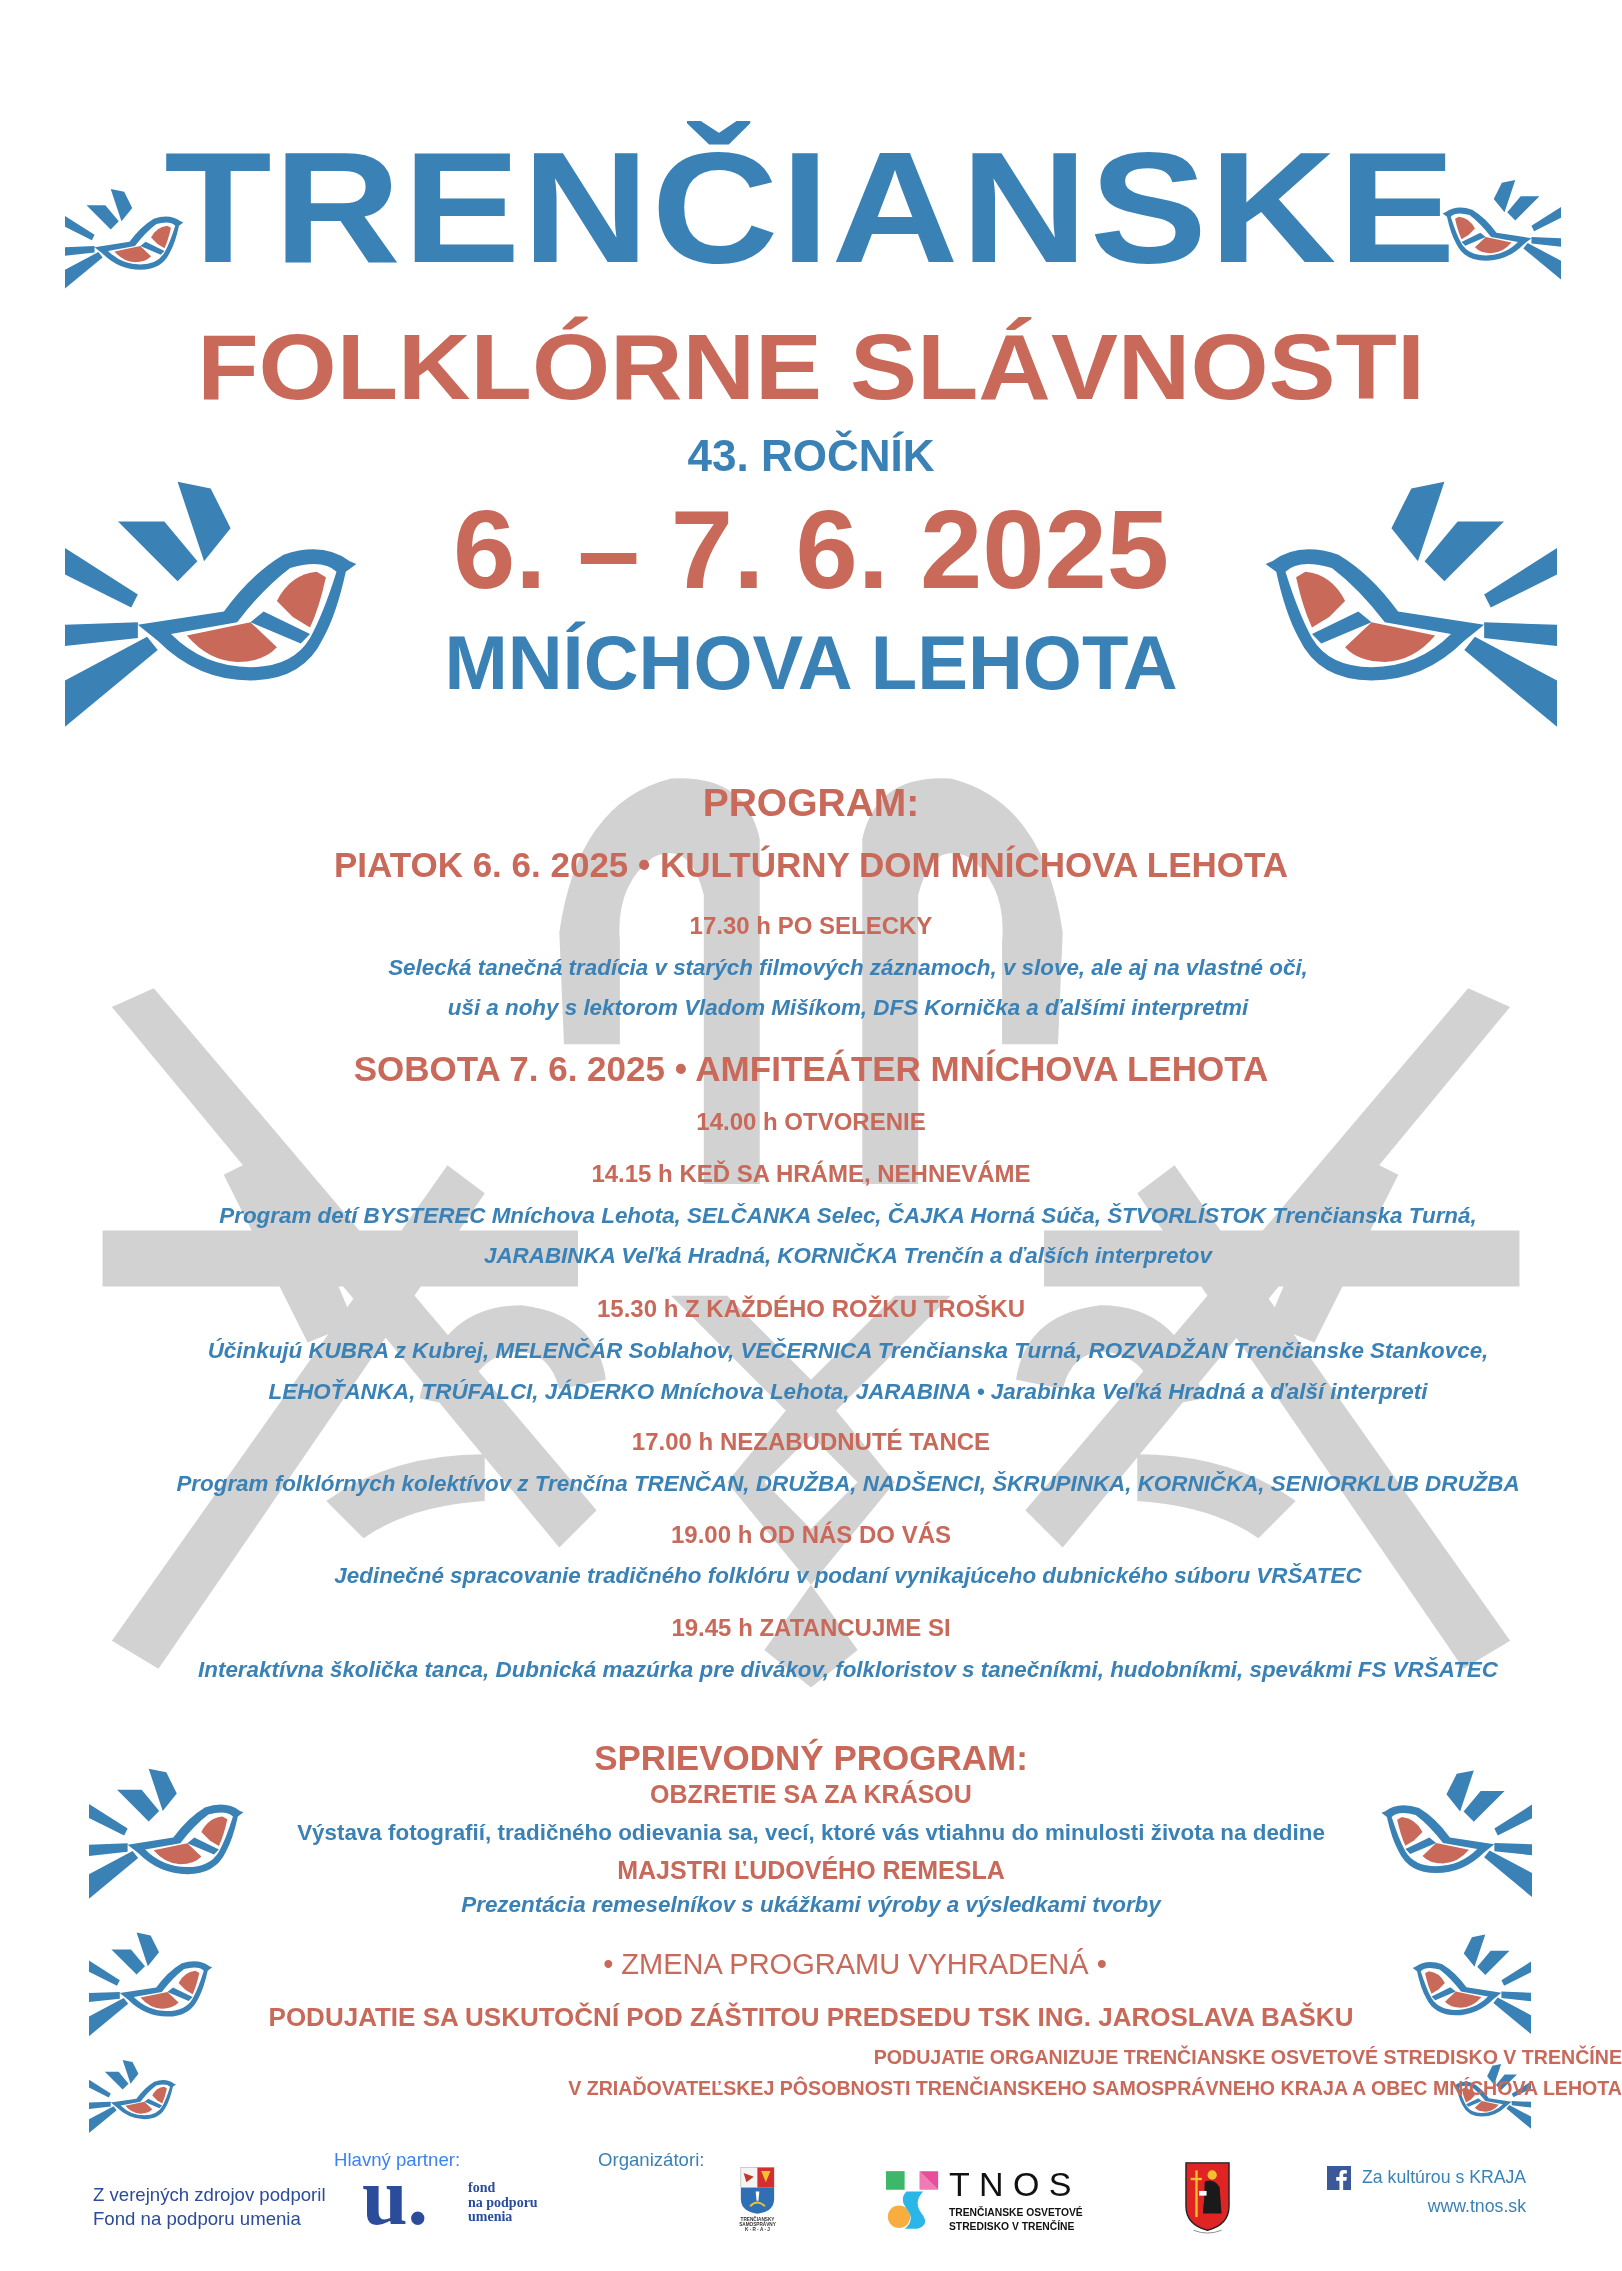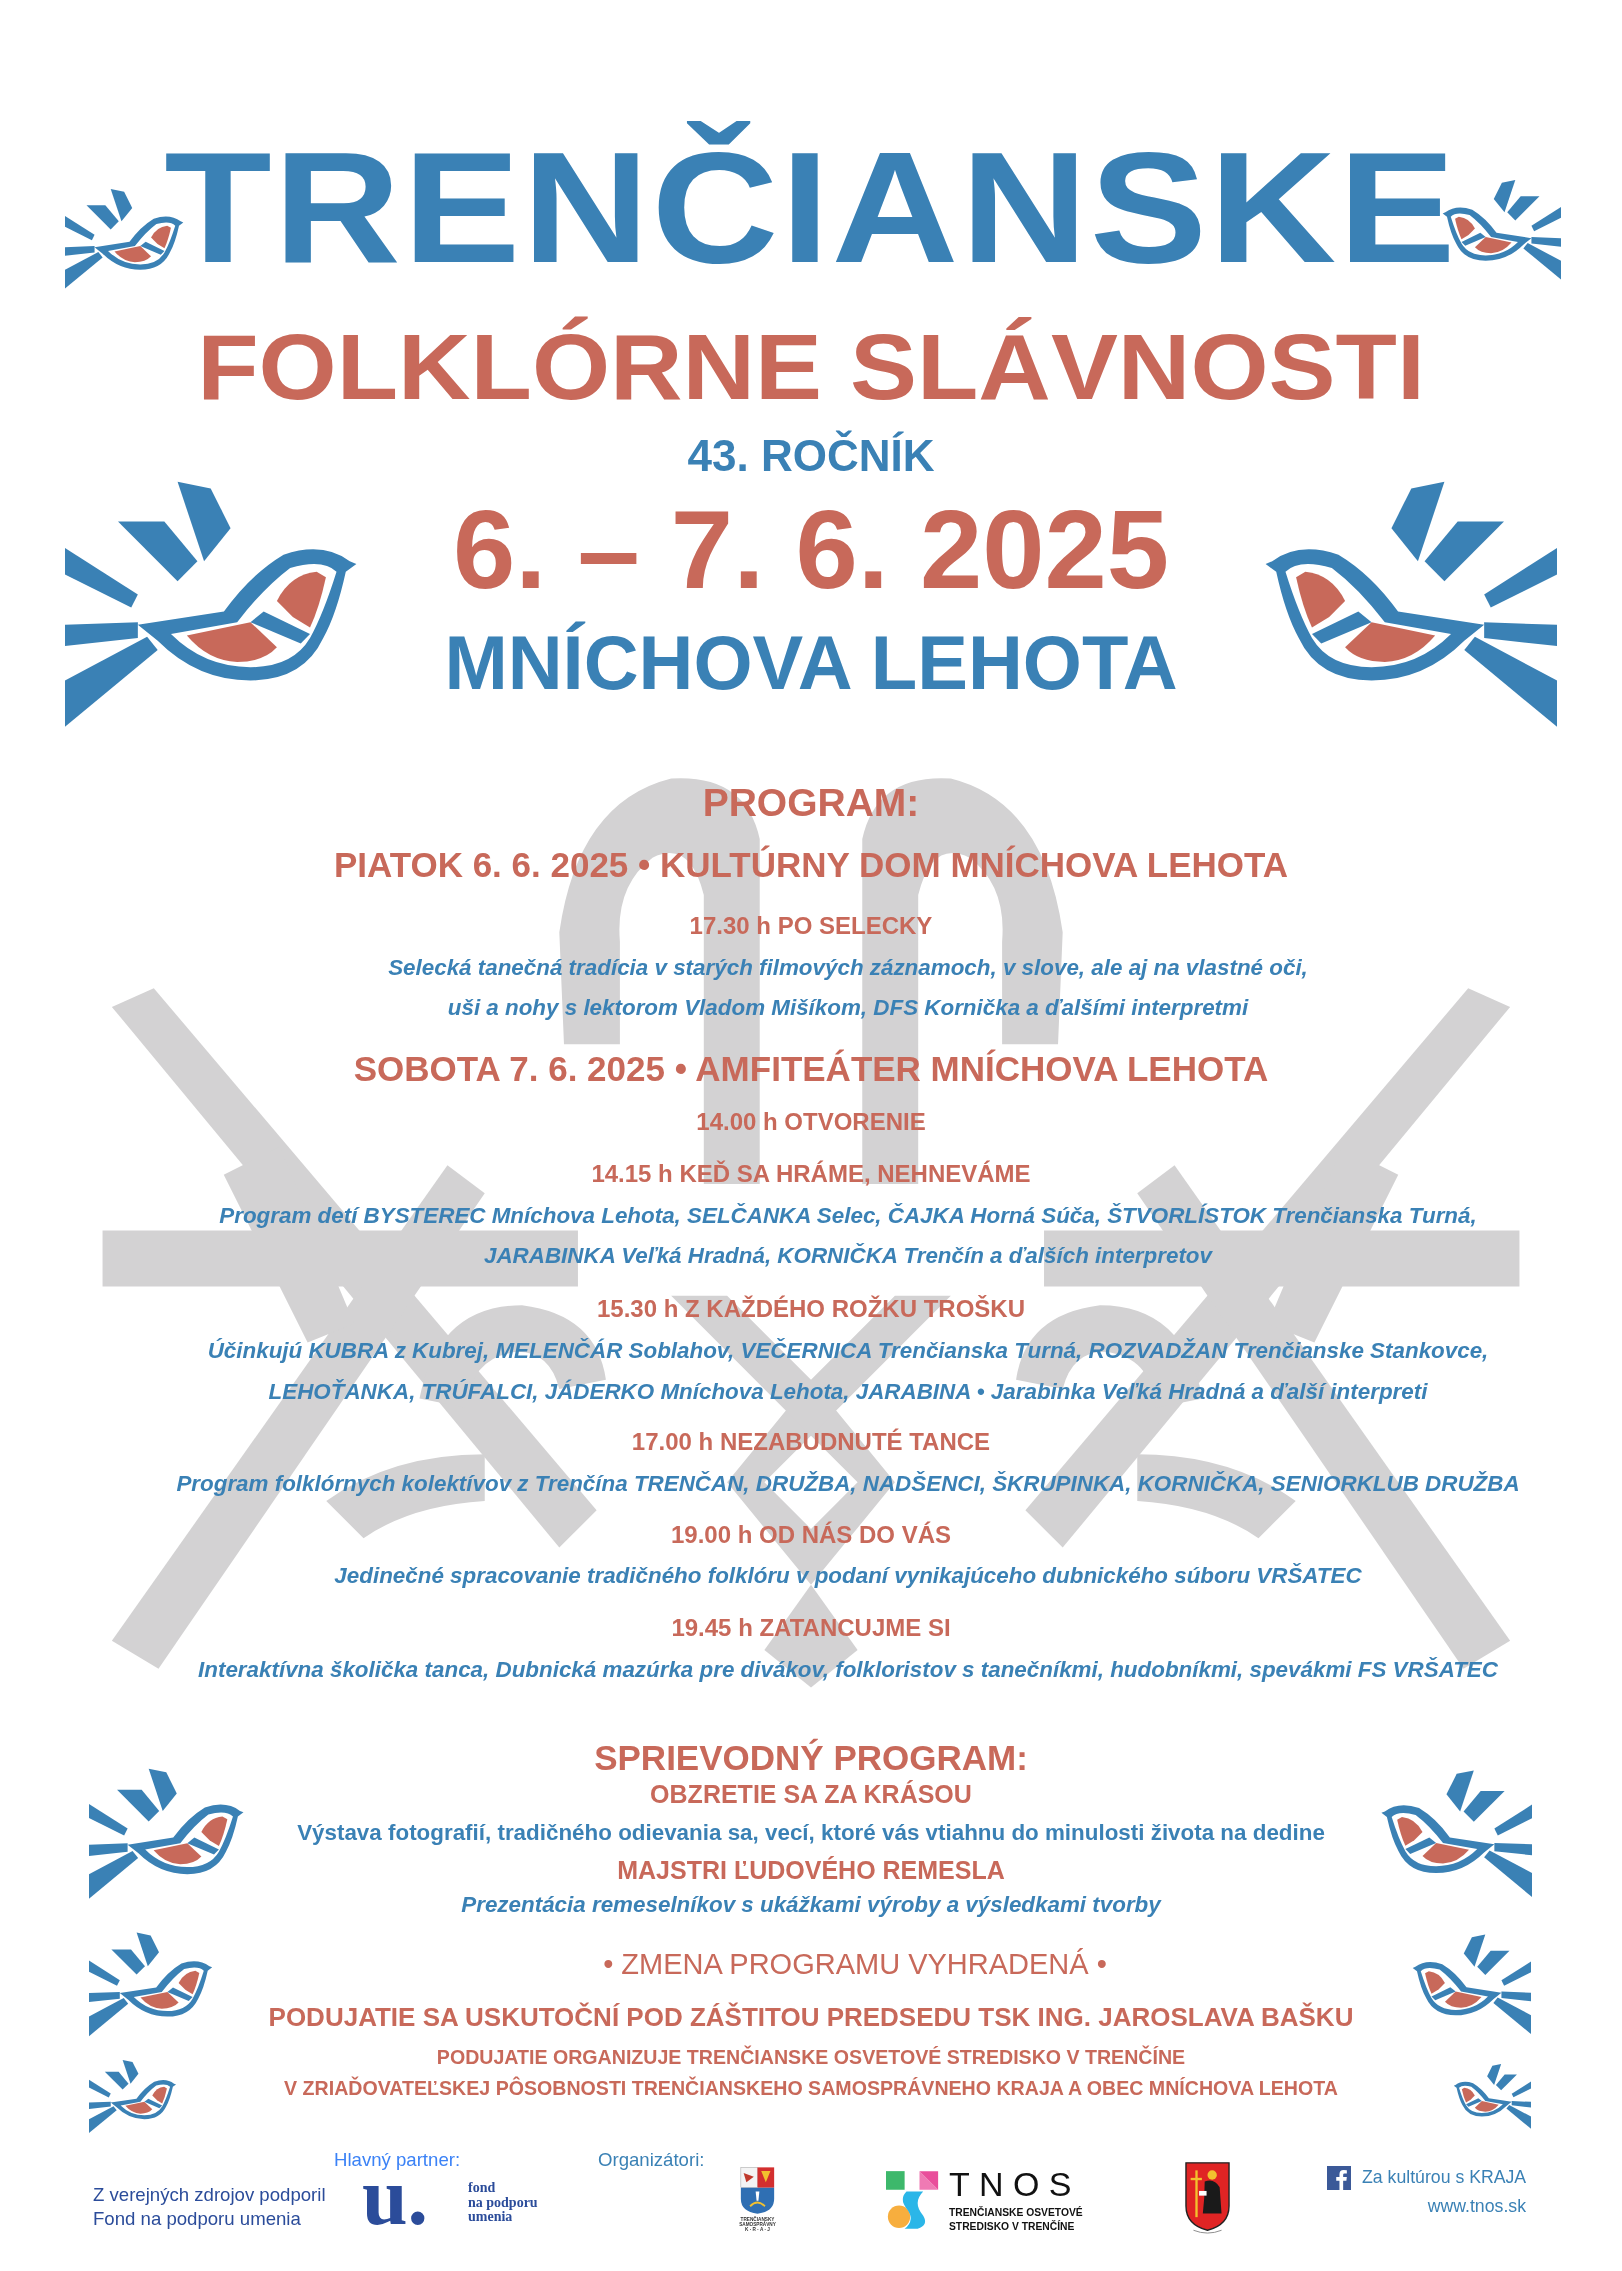--- a/index.html
+++ b/index.html
@@ -20,21 +20,21 @@
   .p-head { font-size: 39px; font-weight: bold; line-height: 1; }
   .p-day { font-size: 35px; font-weight: bold; line-height: 1; }
   .p-time { font-size: 24px; font-weight: bold; line-height: 1; }
   .p-desc { font-size: 22.4px; font-style: italic; font-weight: bold; line-height: 1; margin-left: 37px; }
 
   .side-head { font-size: 35px; font-weight: bold; line-height: 1; }
   .side-sub { font-size: 25px; font-weight: bold; line-height: 1; }
   .side-desc { font-size: 22.4px; font-weight: bold; line-height: 1; }
   .note { font-size: 29px; font-weight: normal; line-height: 1; padding-left: 44px; }
   .patron { font-size: 26px; font-weight: bold; line-height: 1; }
-  .org { font-size: 19.6px; font-weight: bold; line-height: 1; }
+  .org { font-size: 19.6px; font-weight: bold; line-height: 1; text-align: right; }
 
   .footer-text { position: absolute; font-size: 18.6px; color: #2B4C9A; line-height: 1.3; white-space: nowrap; }
   .footer-label { position: absolute; font-size: 18.6px; color: #3A81B5; white-space: nowrap; }
   .fnpu-small { font-family: "Liberation Serif", serif; font-weight: bold; font-size: 14px; color: #2B4C9A; line-height: 1.05; }
   .fb { position: absolute; font-size: 17.7px; color: #3A81B5; white-space: nowrap; }
 </style>
 </head>
 <body>
 
 <svg class="wm" width="1622" height="2272" viewBox="0 0 1740 2437">

